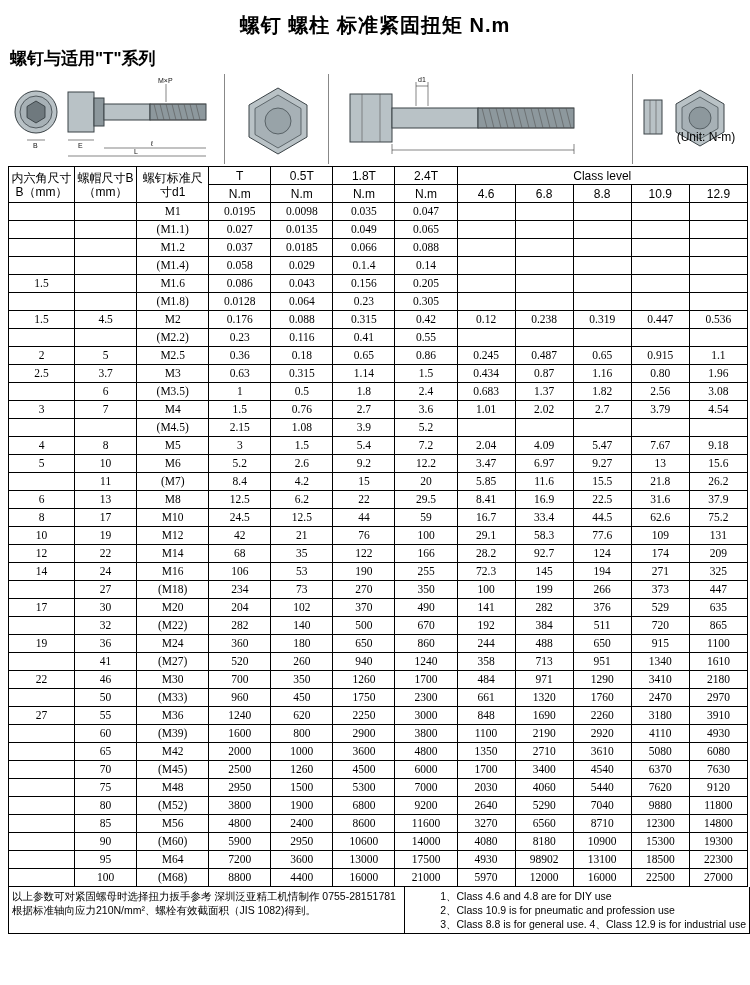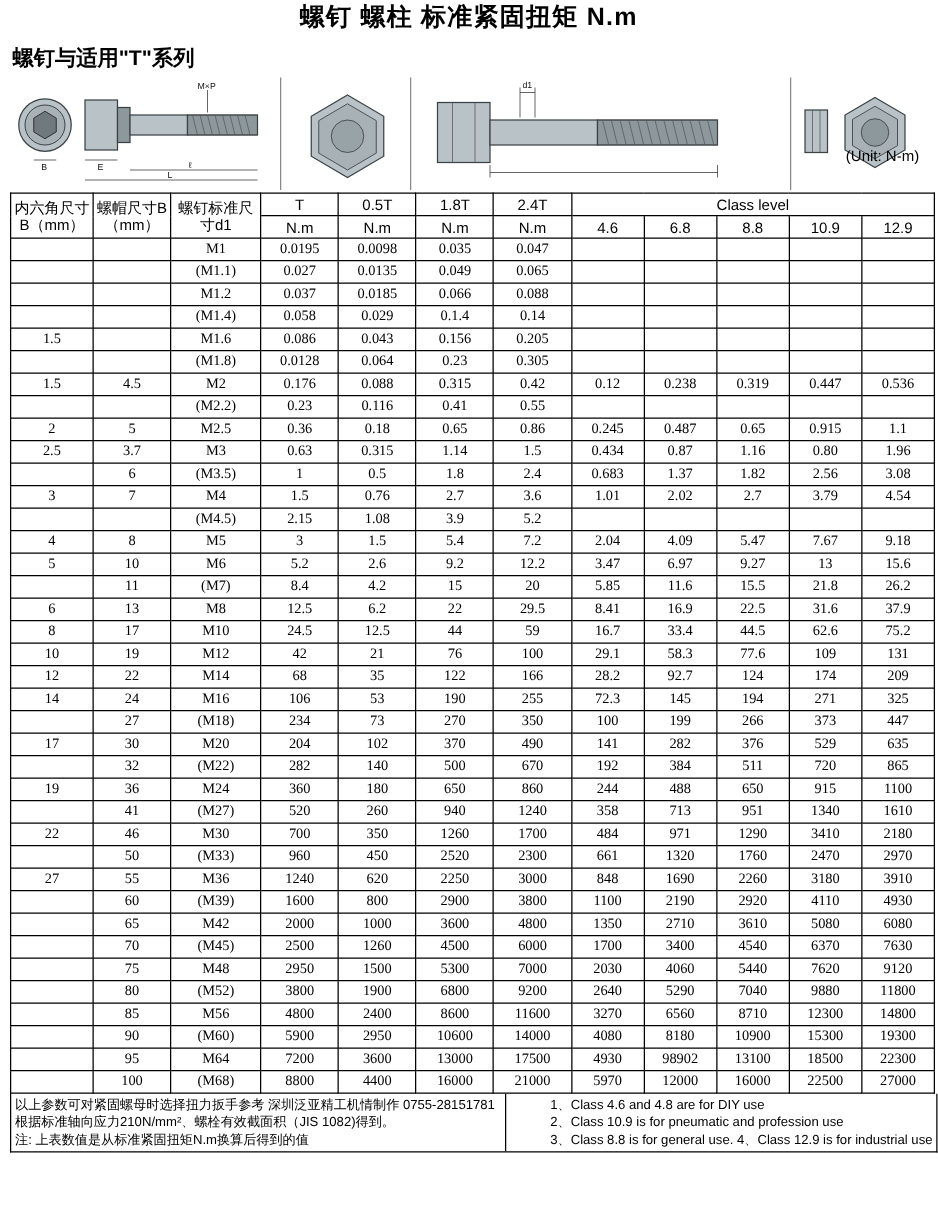--- a/index.html
+++ b/index.html
@@ -19,20 +19,21 @@
     width: 750px;
     height: 985px;
     box-sizing: border-box;
     padding: 0 4px;
   }
   .main-title {
     text-align: center;
     font-size: 20px;
     font-weight: bold;
     letter-spacing: 1px;
+    padding-top: 12px;
     padding-bottom: 2px;
   }
   .sub-title {
     font-size: 17px;
     font-weight: bold;
     padding-left: 6px;
     padding-top: 6px;
     padding-bottom: 2px;
   }
   .diagram-row {
@@ -664,21 +665,21 @@
           <td>1290</td>
           <td>3410</td>
           <td>2180</td>
         </tr>
         <tr>
           <td></td>
           <td>50</td>
           <td>(M33)</td>
           <td>960</td>
           <td>450</td>
-          <td>2520</td>
+          <td>1750</td>
           <td>2300</td>
           <td>661</td>
           <td>1320</td>
           <td>1760</td>
           <td>2470</td>
           <td>2970</td>
         </tr>
         <tr>
           <td>27</td>
           <td>55</td>
@@ -819,21 +820,20 @@
           <td>22500</td>
           <td>27000</td>
         </tr>
       </tbody>
   </table>
 
   <div class="footer">
     <div class="footer-left">
       <div>以上参数可对紧固螺母时选择扭力扳手参考  深圳泛亚精工机情制作 0755-28151781</div>
       <div>根据标准轴向应力210N/mm²、螺栓有效截面积（JIS 1082)得到。</div>
-      <div>注: 上表数值是从标准紧固扭矩N.m换算后得到的值</div>
     </div>
     <div class="footer-right">
       <div>1、Class 4.6 and 4.8 are for DIY use</div>
       <div>2、Class 10.9 is for pneumatic and profession use</div>
       <div>3、Class 8.8 is for general use. 4、Class 12.9 is for industrial use</div>
     </div>
   </div>
 
 </div>
 

